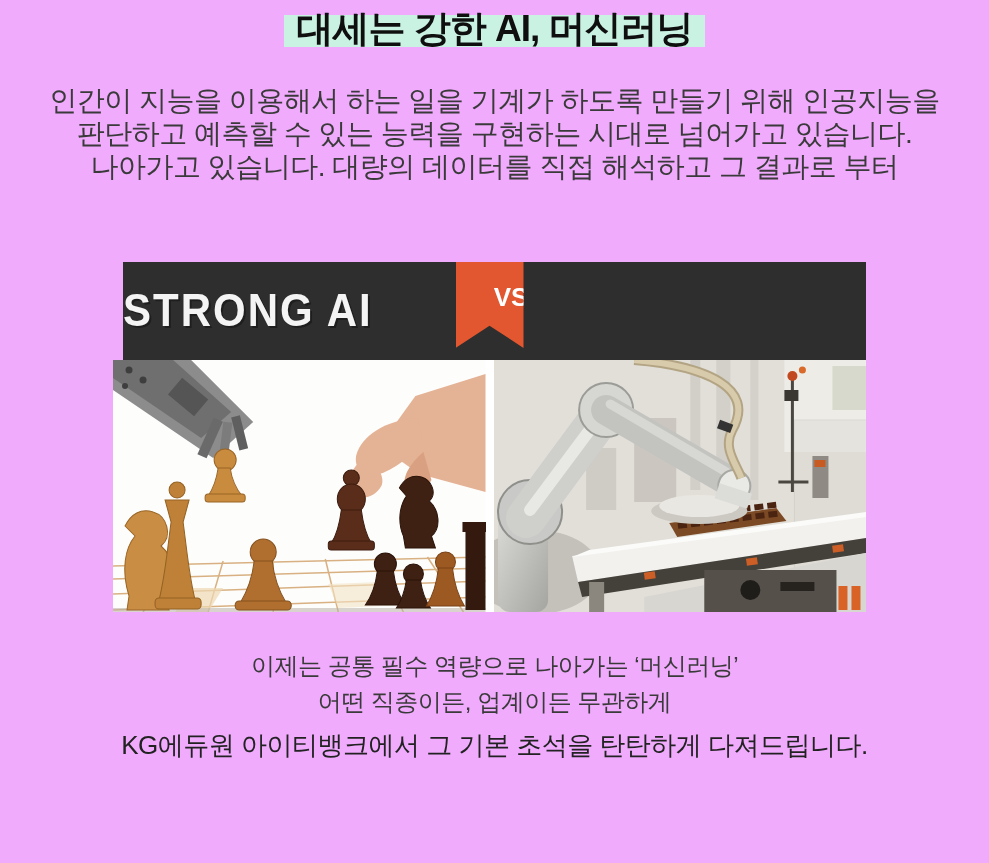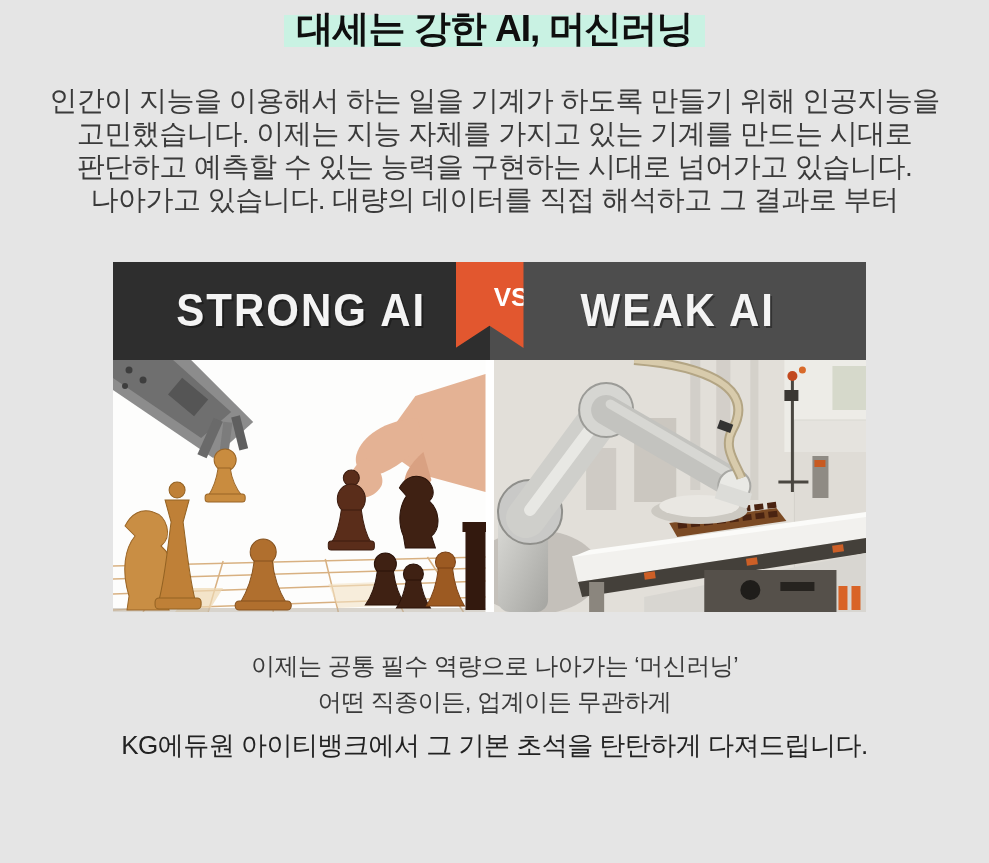--- a/index.html
+++ b/index.html
@@ -1,33 +1,33 @@
 <!DOCTYPE html>
 <html><head>
 <meta charset="utf-8">
 <title>AI Machine Learning Section</title>
 <style>
   html,body{margin:0;padding:0;background:#ffffff;}
   body{width:989px;height:863px;overflow:hidden;font-family:"Liberation Sans","DejaVu Sans",sans-serif;}
-  .page{position:relative;width:989px;height:863px;background:#e5e5e5;}
+  .page{position:relative;width:989px;height:863px;background:#f0abfc;}
 
   
   .title{position:absolute;top:4px;left:0;width:100%;text-align:center;
          font-size:37px;font-weight:800;color:#0f0f0f;letter-spacing:-1px;margin:0;}
   .title .hl{background:linear-gradient(to bottom,transparent 18%,#c9f2e3 18%,#c9f2e3 96%,transparent 96%);
              padding:0 12px;}
 
   
   .intro{position:absolute;top:84px;left:0;width:100%;text-align:center;
          font-size:28px;line-height:33px;color:#3a3a3a;letter-spacing:-0.5px;}
 
   
   .vs-image{position:absolute;left:113px;top:262px;width:753px;height:350px;margin:0;}
   .headers{display:flex;height:98px;}
-  .h-left{flex:1;background:#2e2e2e;display:flex;align-items:center;justify-content:center;}
+  .h-left{flex:1;background:#2e2e2e;display:flex;align-items:center;justify-content:flex-start;margin-left:10px;}
   .h-right{flex:1;background:#4d4d4d;display:flex;align-items:center;justify-content:center;}
   .h-label{font-size:42px;font-weight:900;color:#f4f4f4;letter-spacing:2px;
            text-shadow:2px 2px 0 rgba(0,0,0,0.35);transform:scaleY(1.08);}
   .ribbon{position:absolute;left:50%;top:0;transform:translateX(-50%);
           width:68px;height:86px;background:#e2572f;
           clip-path:polygon(0 0,100% 0,100% 100%,50% 74%,0 100%);
           display:flex;justify-content:center;color:#ffffff;
           font-size:26px;font-weight:800;padding-top:0;box-sizing:border-box;padding-left:43px;}
   .ribbon span{margin-top:20px;}
   .photos{display:flex;height:252px;background:#ffffff;gap:8px;}
@@ -42,32 +42,28 @@
 </style>
 </head>
 <body>
 
 <div class="page">
 
   <h1 class="title"><span class="hl">대세는 강한 AI, 머신러닝</span></h1>
 
   <div class="intro">
     <div>인간이 지능을 이용해서 하는 일을 기계가 하도록 만들기 위해 인공지능을</div>
-    <div>고민했습니다. 이제는 지능 자체를 가지고 있는 기계를 만드는 시대로</div>
     <div>판단하고 예측할 수 있는 능력을 구현하는 시대로 넘어가고 있습니다.</div>
     <div>나아가고 있습니다. 대량의 데이터를 직접 해석하고 그 결과로 부터</div>
   </div>
 
   <figure class="vs-image">
     <div class="headers">
       <div class="h-left">
         <span class="h-label">STRONG AI</span>
-      </div>
-      <div class="h-right">
-        <span class="h-label">WEAK AI</span>
       </div>
     </div>
     <div class="ribbon">
       <span>VS</span>
     </div>
 
     <div class="photos">
 
       <div class="photo">
         <svg viewBox="0 0 372 252" preserveAspectRatio="none">

